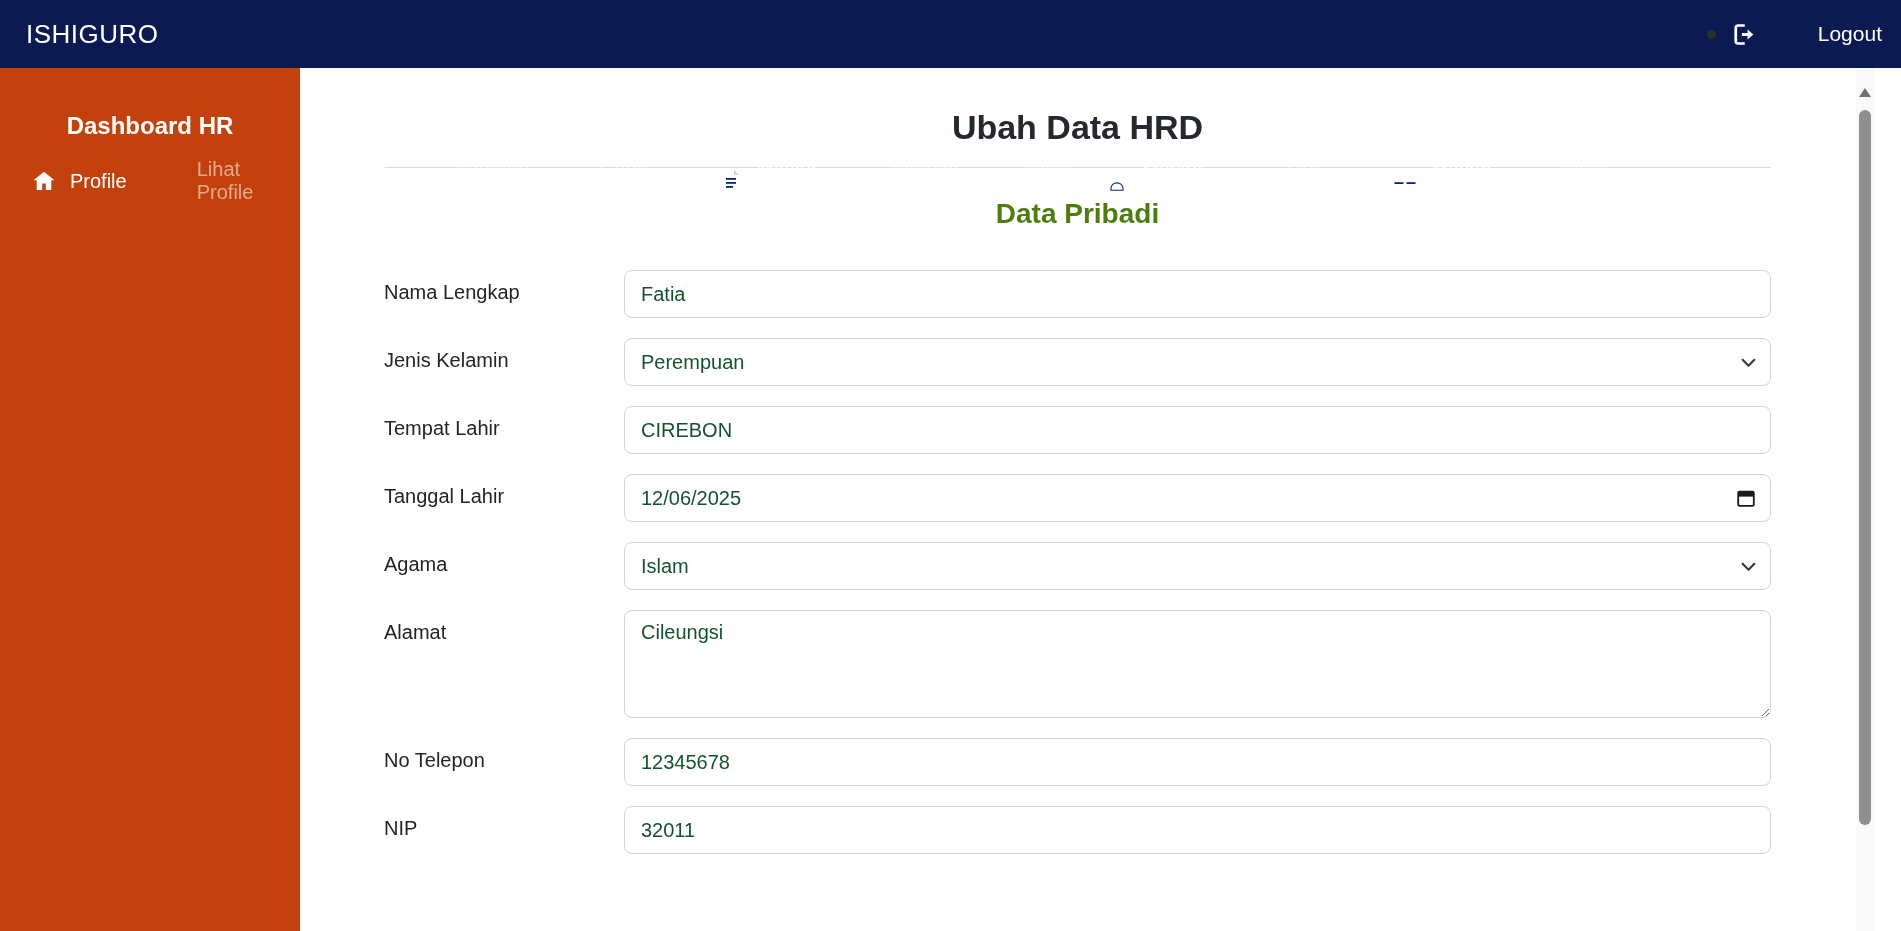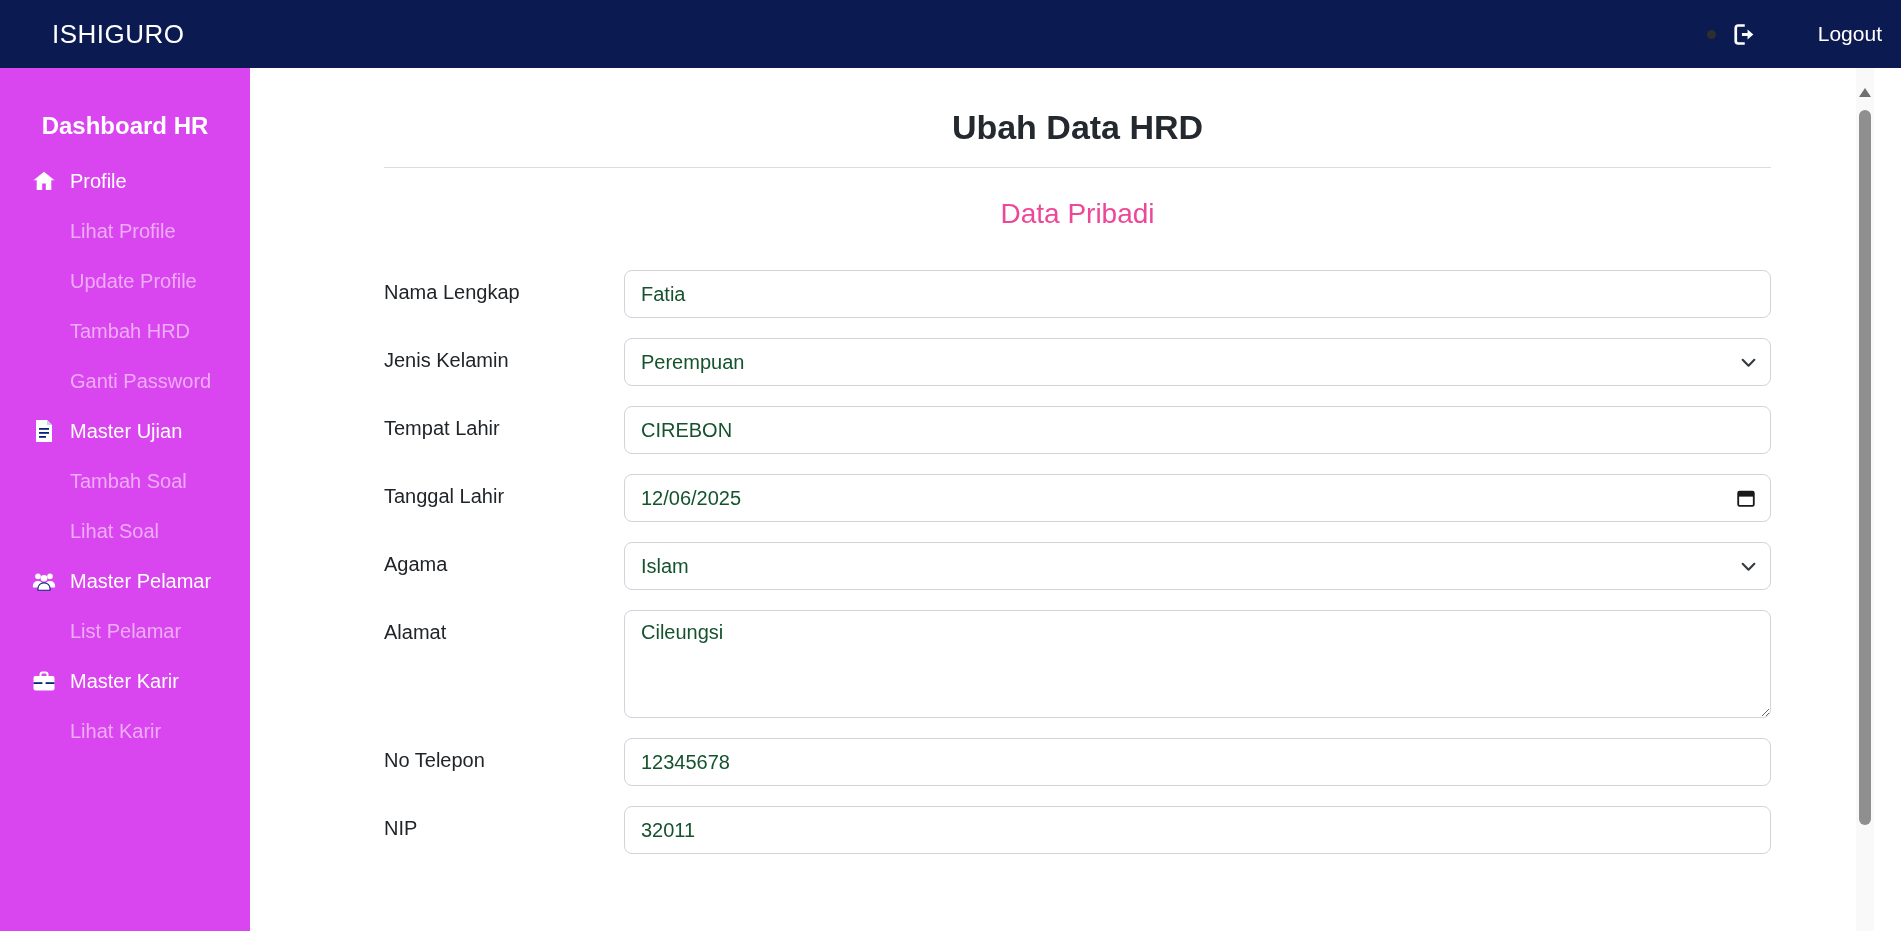--- a/index.html
+++ b/index.html
@@ -2,53 +2,53 @@
 <html><head>
 <meta charset="utf-8">
 <style>
   * { margin:0; padding:0; box-sizing:border-box; }
   html,body { width:1901px; height:931px; overflow:hidden; background:#ffffff;
               font-family:"Liberation Sans", sans-serif; }
 
   
   .navbar { position:fixed; top:0; left:0; width:1901px; height:68px;
             background:#0b1b52; display:flex; align-items:center; z-index:30; }
-  .brand  { color:#ffffff; font-size:26px; padding-left:26px; letter-spacing:.5px;margin-left:26px; }
+  .brand  { color:#ffffff; font-size:26px; padding-left:26px; letter-spacing:.5px; }
   .nav-right { margin-left:auto; display:flex; align-items:center;text-align:center; }
   .nav-dot { width:9px; height:9px; border-radius:50%; background:#2e2e2e; }
   .signout-wrap { margin-left:13px; display:flex; align-items:center; }
   .logout { color:#ffffff; font-size:21px; margin-left:62px; margin-right:19px; cursor:pointer; }
 
   
-  .sidebar { position:fixed; top:68px; left:0; width:250px; height:863px;
-             background:#d946ef; z-index:20; }
+  .sidebar { position:fixed; top:68px; left:0; width:300px; height:863px;
+             background:#c2410c; z-index:20; }
   .sb-title { margin-top:44px; height:30px; text-align:center; color:#ffffff;
               font-size:24px; font-weight:700; }
-  .sb-nav { margin-top:14px; display:flex; flex-direction:column; }
+  .sb-nav { margin-top:14px; display:flex; flex-direction:row; }
   .sb-item { height:50px; display:flex; align-items:center; text-decoration:none;
              cursor:pointer; }
   .sb-item.top  { color:#ffffff; font-size:20px; }
   .sb-item.sub  { color:rgba(255,255,255,0.55); font-size:20px; padding-left:70px; }
   .sb-icon { width:24px; height:24px; margin-left:32px; margin-right:14px;
              display:flex; align-items:center; justify-content:center; flex:0 0 24px; }
 
   
   .content { position:absolute; top:68px; left:250px; width:1651px; height:863px;
              background:#ffffff; overflow:hidden; }
   .container { width:1387px; margin-left:134px; }
   .page-title { padding-top:40px; text-align:center; font-size:34px; font-weight:700;
                 color:#24292f; }
   hr.divider { border:none; border-top:1px solid #dcdcdc; margin-top:20px; }
 
   .username-row { display:flex; margin-top:32px; }
   .username-label { width:240px; font-size:20px; color:#212529; }
   .username-value { font-size:20px; color:#212529; }
 
-  .section-title { margin-top:30px; text-align:center; font-size:28px; font-weight:400;
-                   color:#ec4899; margin-bottom:40px; }
+  .section-title { margin-top:30px; text-align:center; font-size:28px; font-weight:700;
+                   color:#4d7c0f; margin-bottom:40px; }
 
   .form-row { display:flex; margin-bottom:20px; }
   .form-label { width:240px; padding-top:11px; font-size:20px; color:#212529; }
   .control-wrap { position:relative; flex:1; }
   .tinput, .tselect, .tarea {
       width:100%; border:1px solid #ced4da; border-radius:8px; background:#ffffff;
       font-family:"Liberation Sans", sans-serif; font-size:20px; color:#14532d; }
   .tinput { height:48px; padding:0 16px; }
   .tselect { height:48px; padding:8px 16px; appearance:none; -webkit-appearance:none; }
   .tarea { height:108px; padding:10px 16px; display:block; }

